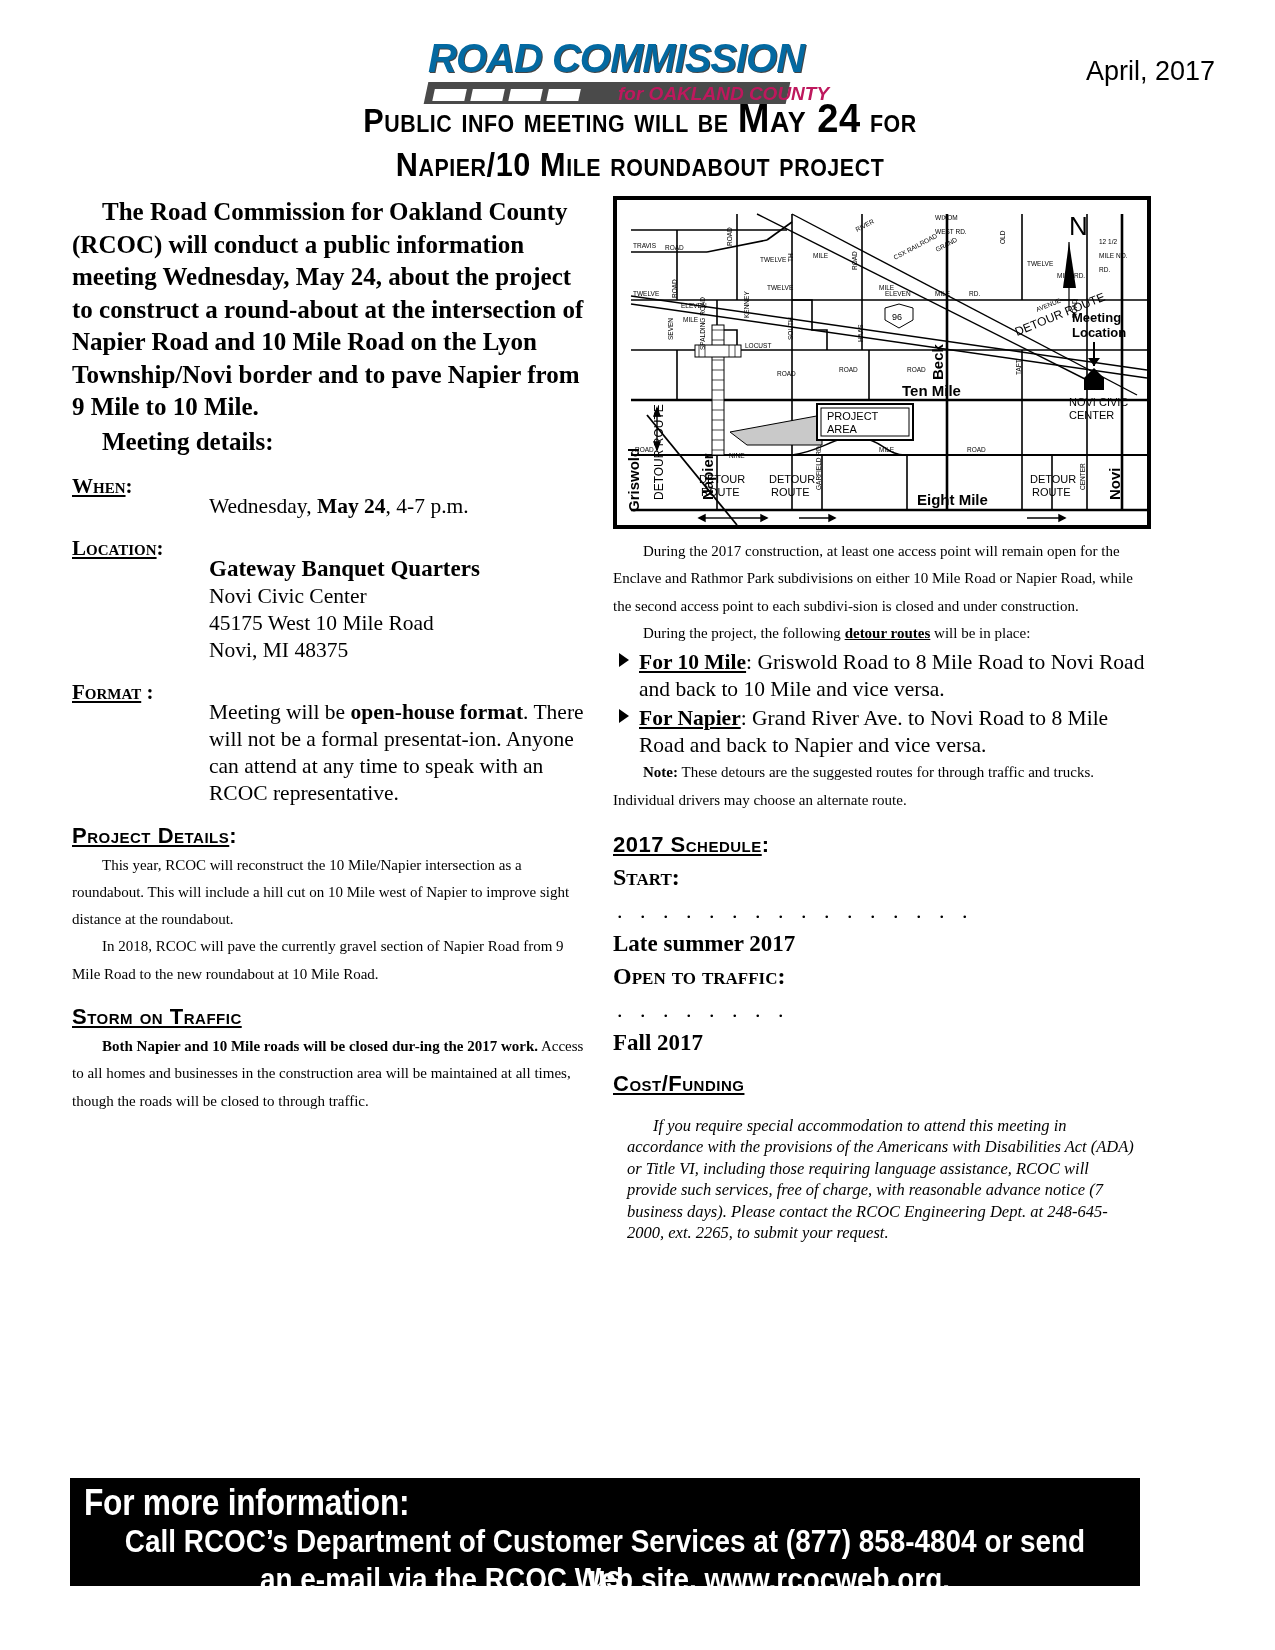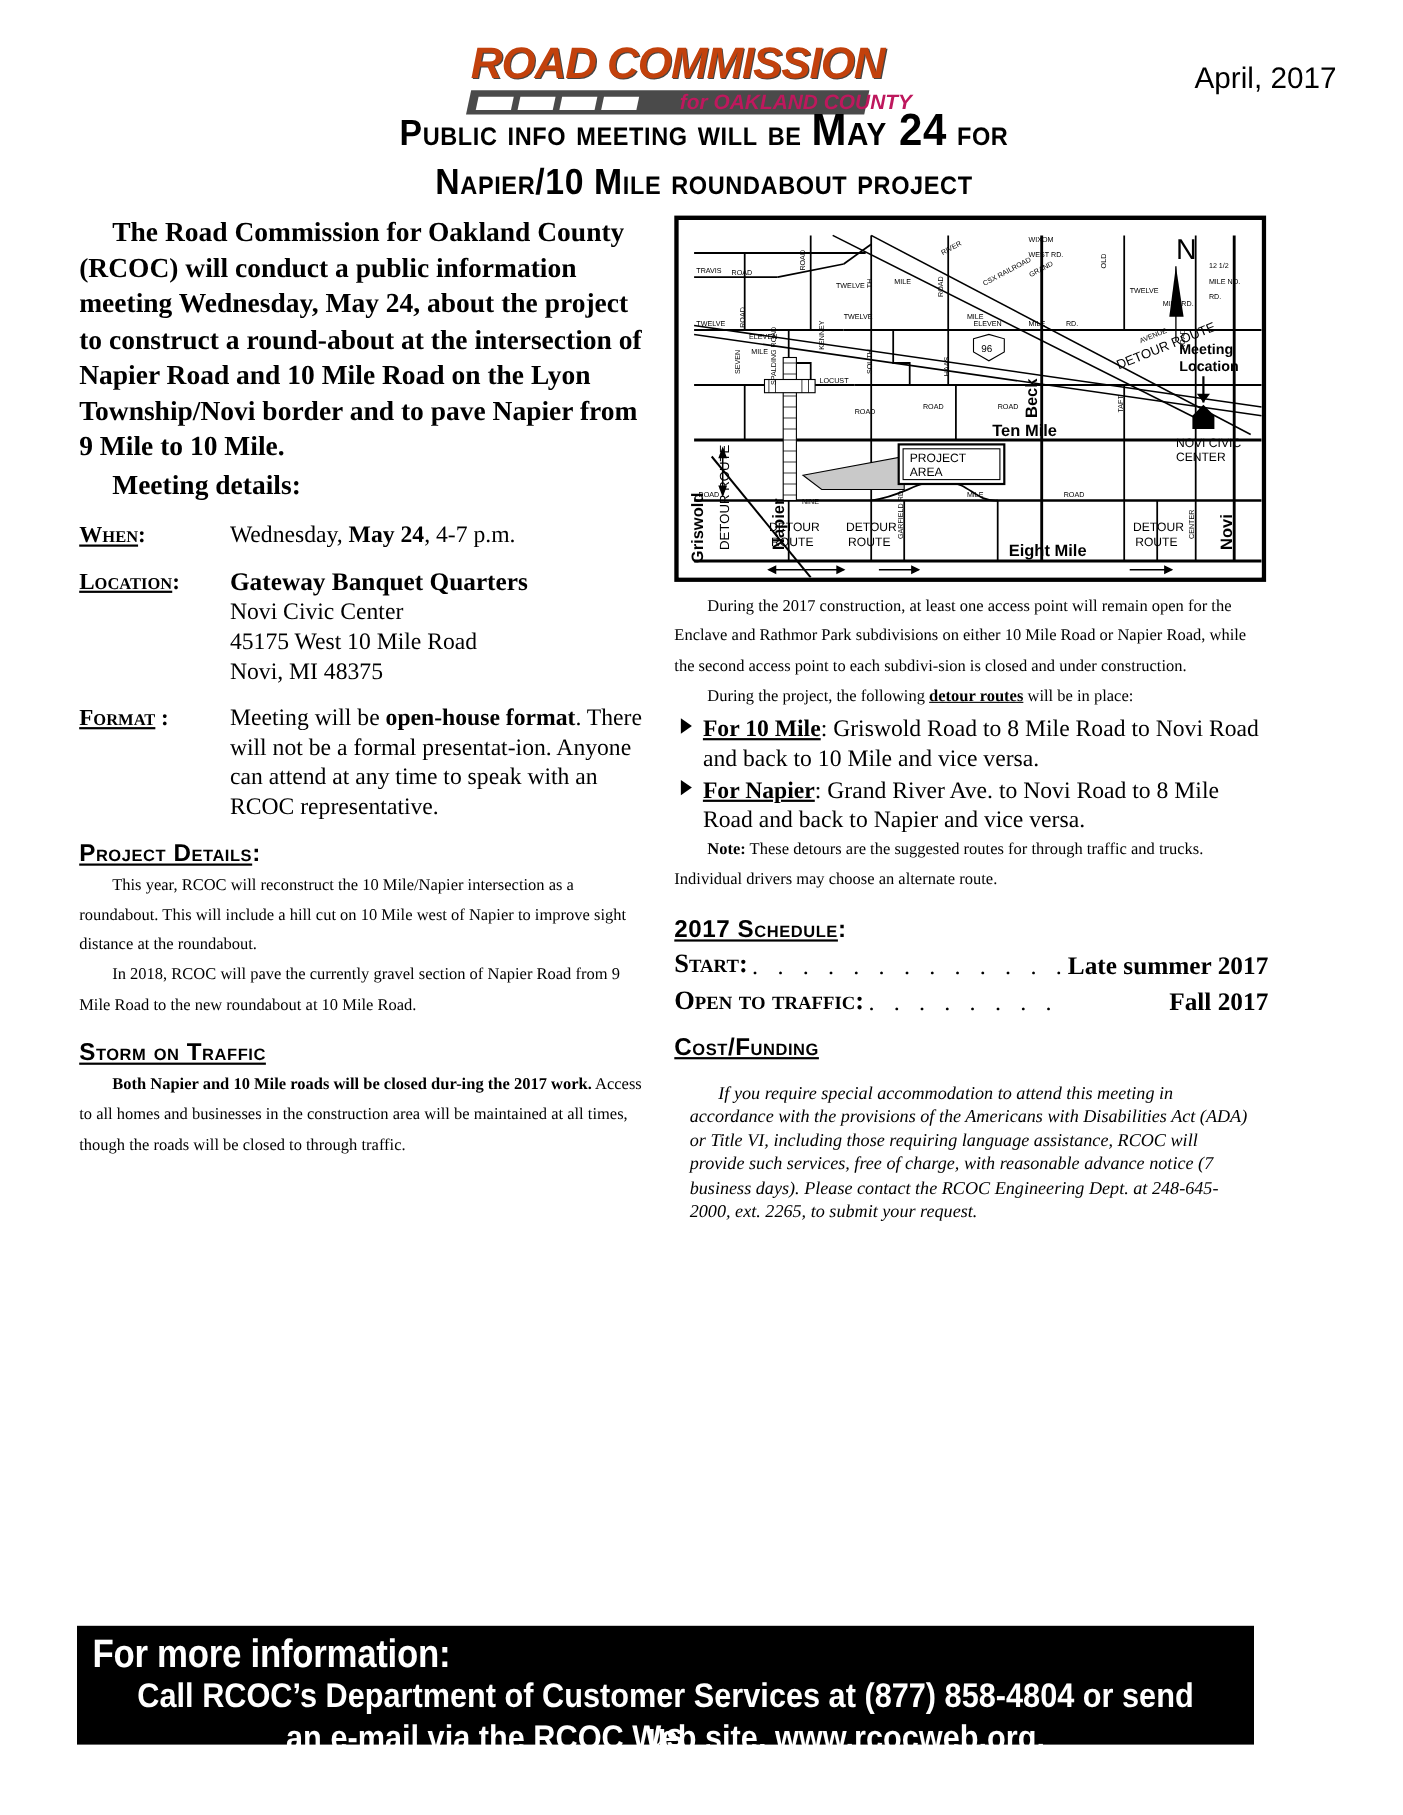--- a/index.html
+++ b/index.html
@@ -2,21 +2,21 @@
 <html><head>
 <meta charset="utf-8">
 <style>
   html,body{margin:0;padding:0;background:#fff;}
   body{width:1275px;height:1650px;position:relative;font-family:"Liberation Serif",serif;color:#000;}
   .page{position:relative;width:1275px;height:1650px;overflow:hidden;}
 
   
   .header{position:absolute;left:0;top:18px;width:1275px;height:72px;}
   .logo{position:absolute;left:418px;top:20px;width:370px;height:62px;}
-  .logo .l1{position:absolute;left:10px;top:-2px;font-family:"Liberation Sans",sans-serif;font-weight:bold;font-style:italic;font-size:40px;letter-spacing:-1px;color:#c2410c;-webkit-text-stroke:0px;text-shadow:1px 1px 0 #444;white-space:nowrap;}
+  .logo .l1{position:absolute;left:10px;top:-2px;font-family:"Liberation Sans",sans-serif;font-weight:bold;font-style:italic;font-size:40px;letter-spacing:-1px;color:#0369a1;-webkit-text-stroke:0px;text-shadow:1px 1px 0 #444;white-space:nowrap;}
   .logo .bar{position:absolute;left:8px;top:44px;width:362px;height:22px;background:#4a4a4a;transform:skewX(-12deg);}
   .logo .dashes{position:absolute;left:16px;top:49px;width:160px;height:12px;transform:skewX(-12deg);}
   .logo .dashes i{display:inline-block;width:32px;height:12px;background:#fff;margin-right:6px;}
   .logo .l2{position:absolute;left:200px;top:45px;font-family:"Liberation Sans",sans-serif;font-weight:bold;font-style:italic;font-size:19px;color:#be185d;white-space:nowrap;z-index:3;}
   .date{position:absolute;right:60px;top:38px;font-family:"Liberation Sans",sans-serif;font-size:27px;color:#000;}
 
   
   .title{position:absolute;left:70px;top:96px;width:1140px;text-align:center;
         font-family:"Liberation Sans",sans-serif;font-weight:bold;font-size:33px;line-height:44px;
         font-variant:small-caps;letter-spacing:0.6px;transform:scaleX(0.93);transform-origin:center top;}
@@ -25,21 +25,21 @@
   
   .colL{position:absolute;left:72px;top:196px;width:520px;}
 
   p{margin:0;}
   .lead{font-size:25px;line-height:32.5px;font-weight:bold;text-indent:30px;}
   .mdet{font-size:25px;line-height:32px;font-weight:bold;text-indent:30px;margin-top:2px;}
 
   .drow{display:flex;margin-top:15px;font-size:21.5px;line-height:27px;}
   .dlabel{width:137px;flex:none;font-variant:small-caps;font-weight:bold;font-size:21px;}
   .dlabel u{text-decoration:underline;}
-  .dval{flex:1;}
+  .dval{flex:1;margin-top:20px;}
   .dval b{font-weight:bold;}
 
   h2.sec{margin:16px 0 3px 0;font-family:"Liberation Sans",sans-serif;
         font-weight:bold;font-size:22px;font-variant:small-caps;letter-spacing:0.5px;}
   h2.sec u{text-decoration:underline;text-underline-offset:2px;}
 
   .body{font-size:15px;line-height:27.3px;text-indent:30px;}
 
   
   .mapbox{position:absolute;left:613px;top:196px;width:538px;height:333px;border:4px solid #000;background:#fff;box-sizing:border-box;}
@@ -47,21 +47,21 @@
   .mapinner svg{display:block;}
 
   
   .rbelow{position:absolute;left:613px;top:538px;width:540px;}
 
   ul.detours{list-style:none;margin:2px 0 0 0;padding:0;}
   ul.detours li{position:relative;padding-left:26px;font-size:21.5px;line-height:27.3px;margin-top:1px;}
   ul.detours li .tri{position:absolute;left:6px;top:4px;width:0;height:0;border-left:10px solid #000;border-top:7px solid transparent;border-bottom:7px solid transparent;}
   ul.detours li b u{font-weight:bold;text-decoration:underline;}
 
-  .schedrow{display:flex;align-items:center;font-size:23px;line-height:33px;}
+  .schedrow{display:flex;align-items:flex-start;font-size:23px;line-height:33px;flex-direction:column;}
   .schedrow .sl{font-family:"Liberation Serif",serif;font-weight:bold;font-variant:small-caps;font-size:24px;white-space:nowrap;}
   .schedrow .leader{flex:1;overflow:hidden;white-space:nowrap;letter-spacing:6px;padding:0 4px;color:#000;font-size:22px;}
   .schedrow .sv{font-weight:bold;white-space:nowrap;}
 
   .ada{margin-top:18px;font-size:16.5px;line-height:21.5px;font-style:italic;text-indent:26px;padding:0 18px 0 14px;}
 
   
   .banner{position:absolute;left:70px;top:1478px;width:1070px;height:108px;background:#000;}
   .banner .b1{position:absolute;left:14px;top:4px;color:#fff;font-family:"Liberation Sans",sans-serif;font-weight:bold;font-size:36px;letter-spacing:-0.3px;transform:scaleX(0.88);transform-origin:left top;}
   .banner .b2{position:absolute;left:0;top:46px;width:1070px;text-align:center;color:#fff;font-family:"Liberation Sans",sans-serif;font-weight:bold;font-size:31px;transform:scaleX(0.9);transform-origin:center top;}

